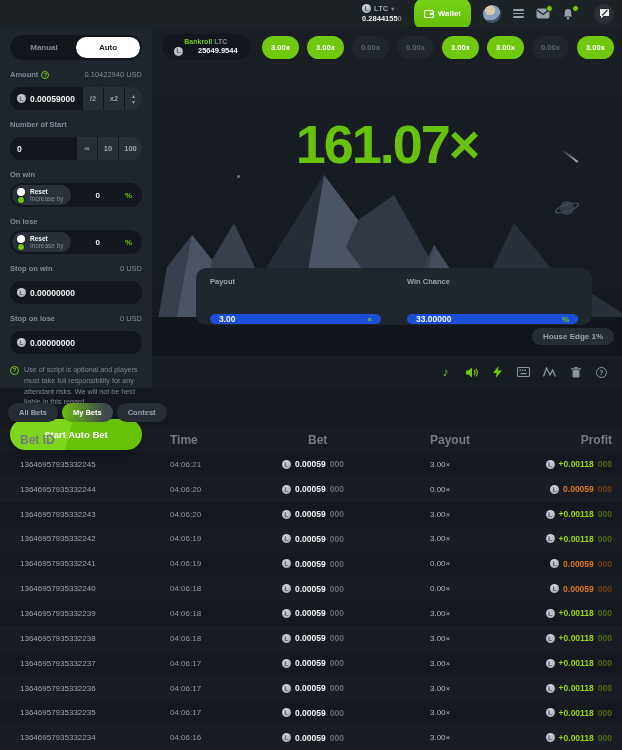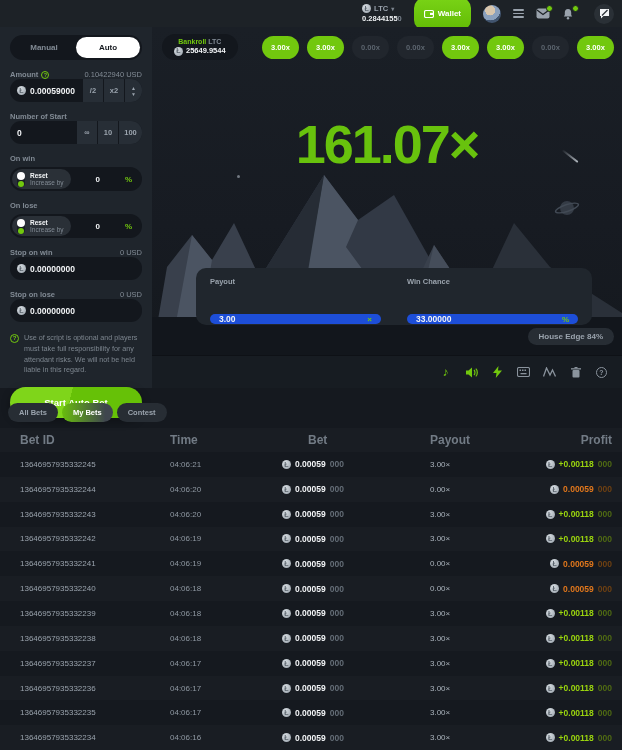--- a/index.html
+++ b/index.html
@@ -26,21 +26,21 @@
   .controls { width:152px; background:#1f252c; padding:8px 10px 0 10px; flex:none; }
   .game { flex:1; position:relative; background:linear-gradient(180deg,#1a1f26 0%,#171b22 55%,#14181d 100%); overflow:hidden; }
 
   
   .mode-toggle { height:25px; background:#13171d; border-radius:13px; display:flex; padding:2px; }
   .mode-toggle .opt { flex:1; display:flex; align-items:center; justify-content:center; font-size:8px; font-weight:bold; color:#828b95; border-radius:11px; cursor:pointer; }
   .mode-toggle .opt.active { background:#fff; color:#15191f; }
   .lbl-row { display:flex; justify-content:space-between; align-items:center; margin-top:10px; font-size:7.5px; color:#828b95; }
   .lbl-row .lab { display:flex; align-items:center; gap:3px; font-weight:bold; }
   .qmark { width:8px; height:8px; border-radius:50%; border:1px solid #72c80e; color:#72c80e; font-size:5.5px; display:inline-flex; align-items:center; justify-content:center; font-weight:bold; }
-  .bar { margin-top:0; height:23px; background:#13171d; border-radius:11px; display:flex; align-items:stretch; overflow:hidden; }
+  .bar { margin-top:8px; height:23px; background:#13171d; border-radius:11px; display:flex; align-items:stretch; overflow:hidden; }
   .bar .val { flex:1; display:flex; align-items:center; gap:4px; padding-left:7px; color:#f2f4f6; font-size:8.5px; font-weight:bold; min-width:0; }
   .bar .seg { width:21px; background:#272e36; color:#9aa3ad; font-size:7.5px; font-weight:bold; display:flex; align-items:center; justify-content:center; border-left:1px solid #13171d; cursor:pointer; }
   .bar .seg.wide { width:24px; }
   .stepper { width:18px; background:#272e36; border-left:1px solid #13171d; display:flex; flex-direction:column; align-items:center; justify-content:center; color:#9aa3ad; font-size:5px; line-height:1.2; cursor:pointer; }
   .winlose-bar { margin-top:4px; height:24px; background:#13171d; border-radius:12px; display:flex; align-items:center; padding:2px; }
   .wl-mode { background:#2a3037; border-radius:10px; height:20px; display:flex; align-items:center; gap:5px; padding:0 7px 0 5px; cursor:pointer; }
   .vtoggle { width:8px; height:15px; border-radius:4px; background:#1a1f26; position:relative; flex:none; }
   .vtoggle .kt { position:absolute; top:0; left:0; width:8px; height:8px; border-radius:50%; background:#fff; }
   .vtoggle .kb { position:absolute; bottom:0; left:1px; width:6px; height:6px; border-radius:50%; background:#72c80e; }
   .wl-labels { display:flex; flex-direction:column; line-height:1.15; }
@@ -50,21 +50,21 @@
   .wl-suffix { color:#72c80e; font-size:8px; font-weight:bold; margin-right:8px; }
   .disclaimer { display:flex; gap:5px; margin-top:11px; color:#7d868f; font-size:7.2px; line-height:1.5; }
   .disclaimer .qmark { flex:none; margin-top:1px; width:9px; height:9px; font-size:6px; }
   .start-btn { margin-top:11px; width:100%; height:31px; border:none; border-radius:16px; background:linear-gradient(105deg,#7fd51a 0 45%,#66c107 45% 100%); color:#fff; font-size:9.5px; font-weight:bold; font-family:inherit; cursor:pointer; box-shadow:0 3px 8px rgba(0,0,0,.35); }
 
   
   .game-top { position:absolute; top:7px; left:10px; right:8px; display:flex; align-items:center; z-index:5; }
   .bankroll { background:#13171d; border-radius:13px; height:26px; display:flex; flex-direction:column; align-items:center; justify-content:center; padding:0 12px; line-height:1.15; }
   .bankroll .l1 { font-size:7px; font-weight:bold; }
   .bankroll .l1 .g { color:#72c80e; } .bankroll .l1 .c { color:#828b95; }
-  .bankroll .l2 { display:flex; align-items:center; gap:3px; color:#f2f4f6; font-size:7.5px; font-weight:bold;justify-content:flex-end; }
+  .bankroll .l2 { display:flex; align-items:center; gap:15px; color:#f2f4f6; font-size:7.5px; font-weight:bold;justify-content:flex-end; }
   .hist { margin-left:auto; display:flex; gap:8px; }
   .hist-pill { width:37px; height:23px; border:none; border-radius:12px; font-size:7.5px; font-weight:bold; font-family:inherit; cursor:pointer; }
   .hist-pill.win { background:#72c80e; color:#fff; }
   .hist-pill.lose { background:#21262d; color:#5c656f; }
   .big-mult { position:absolute; top:86px; left:0; right:0; text-align:center; font-size:54px; font-weight:800; color:#68c20d; letter-spacing:-2px; z-index:3; }
   .scene { position:absolute; left:0; right:0; bottom:33px; height:190px; z-index:1; }
   .planet { position:absolute; right:42px; top:168px; width:26px; height:26px; z-index:1; }
   .comet { position:absolute; right:42px; top:128px; width:20px; height:2px; background:linear-gradient(90deg,transparent,#cdd4db); transform:rotate(38deg); border-radius:2px; z-index:1; opacity:.85; }
   .spark { position:absolute; left:85px; top:148px; width:3px; height:3px; background:#aeb6bf; border-radius:50%; opacity:.6; z-index:1; }
   .payout-panel { position:absolute; left:44px; top:241px; width:396px; height:57px; background:#20262d; border-radius:10px; display:flex; gap:26px; padding:9px 14px; z-index:6; }
@@ -307,21 +307,21 @@
       </div>
       <div class="field">
         <span class="flab">Win Chance</span>
         <div class="finput">
           <span class="fval">33.00000</span>
           <span class="fsuf">%</span>
         </div>
       </div>
     </div>
 
-    <div class="house-edge">House Edge 84%</div>
+    <div class="house-edge">House Edge 1%</div>
 
     <div class="gtoolbar">
       <span class="tool on">
           <span class="note">♪</span>
         </span>
       <span class="tool on">
         <svg width="12" height="11" viewBox="0 0 12 11">
             <path d="M0 3.5 h2.5 L6 0.5 V10.5 L2.5 7.5 H0 Z" fill="currentColor"></path>
             <path d="M8 3 C9.3 4.2 9.3 6.8 8 8" stroke="currentColor" stroke-width="1.2" fill="none"></path>
             <path d="M9.8 1.6 C11.8 3.4 11.8 7.6 9.8 9.4" stroke="currentColor" stroke-width="1.2" fill="none"></path>

